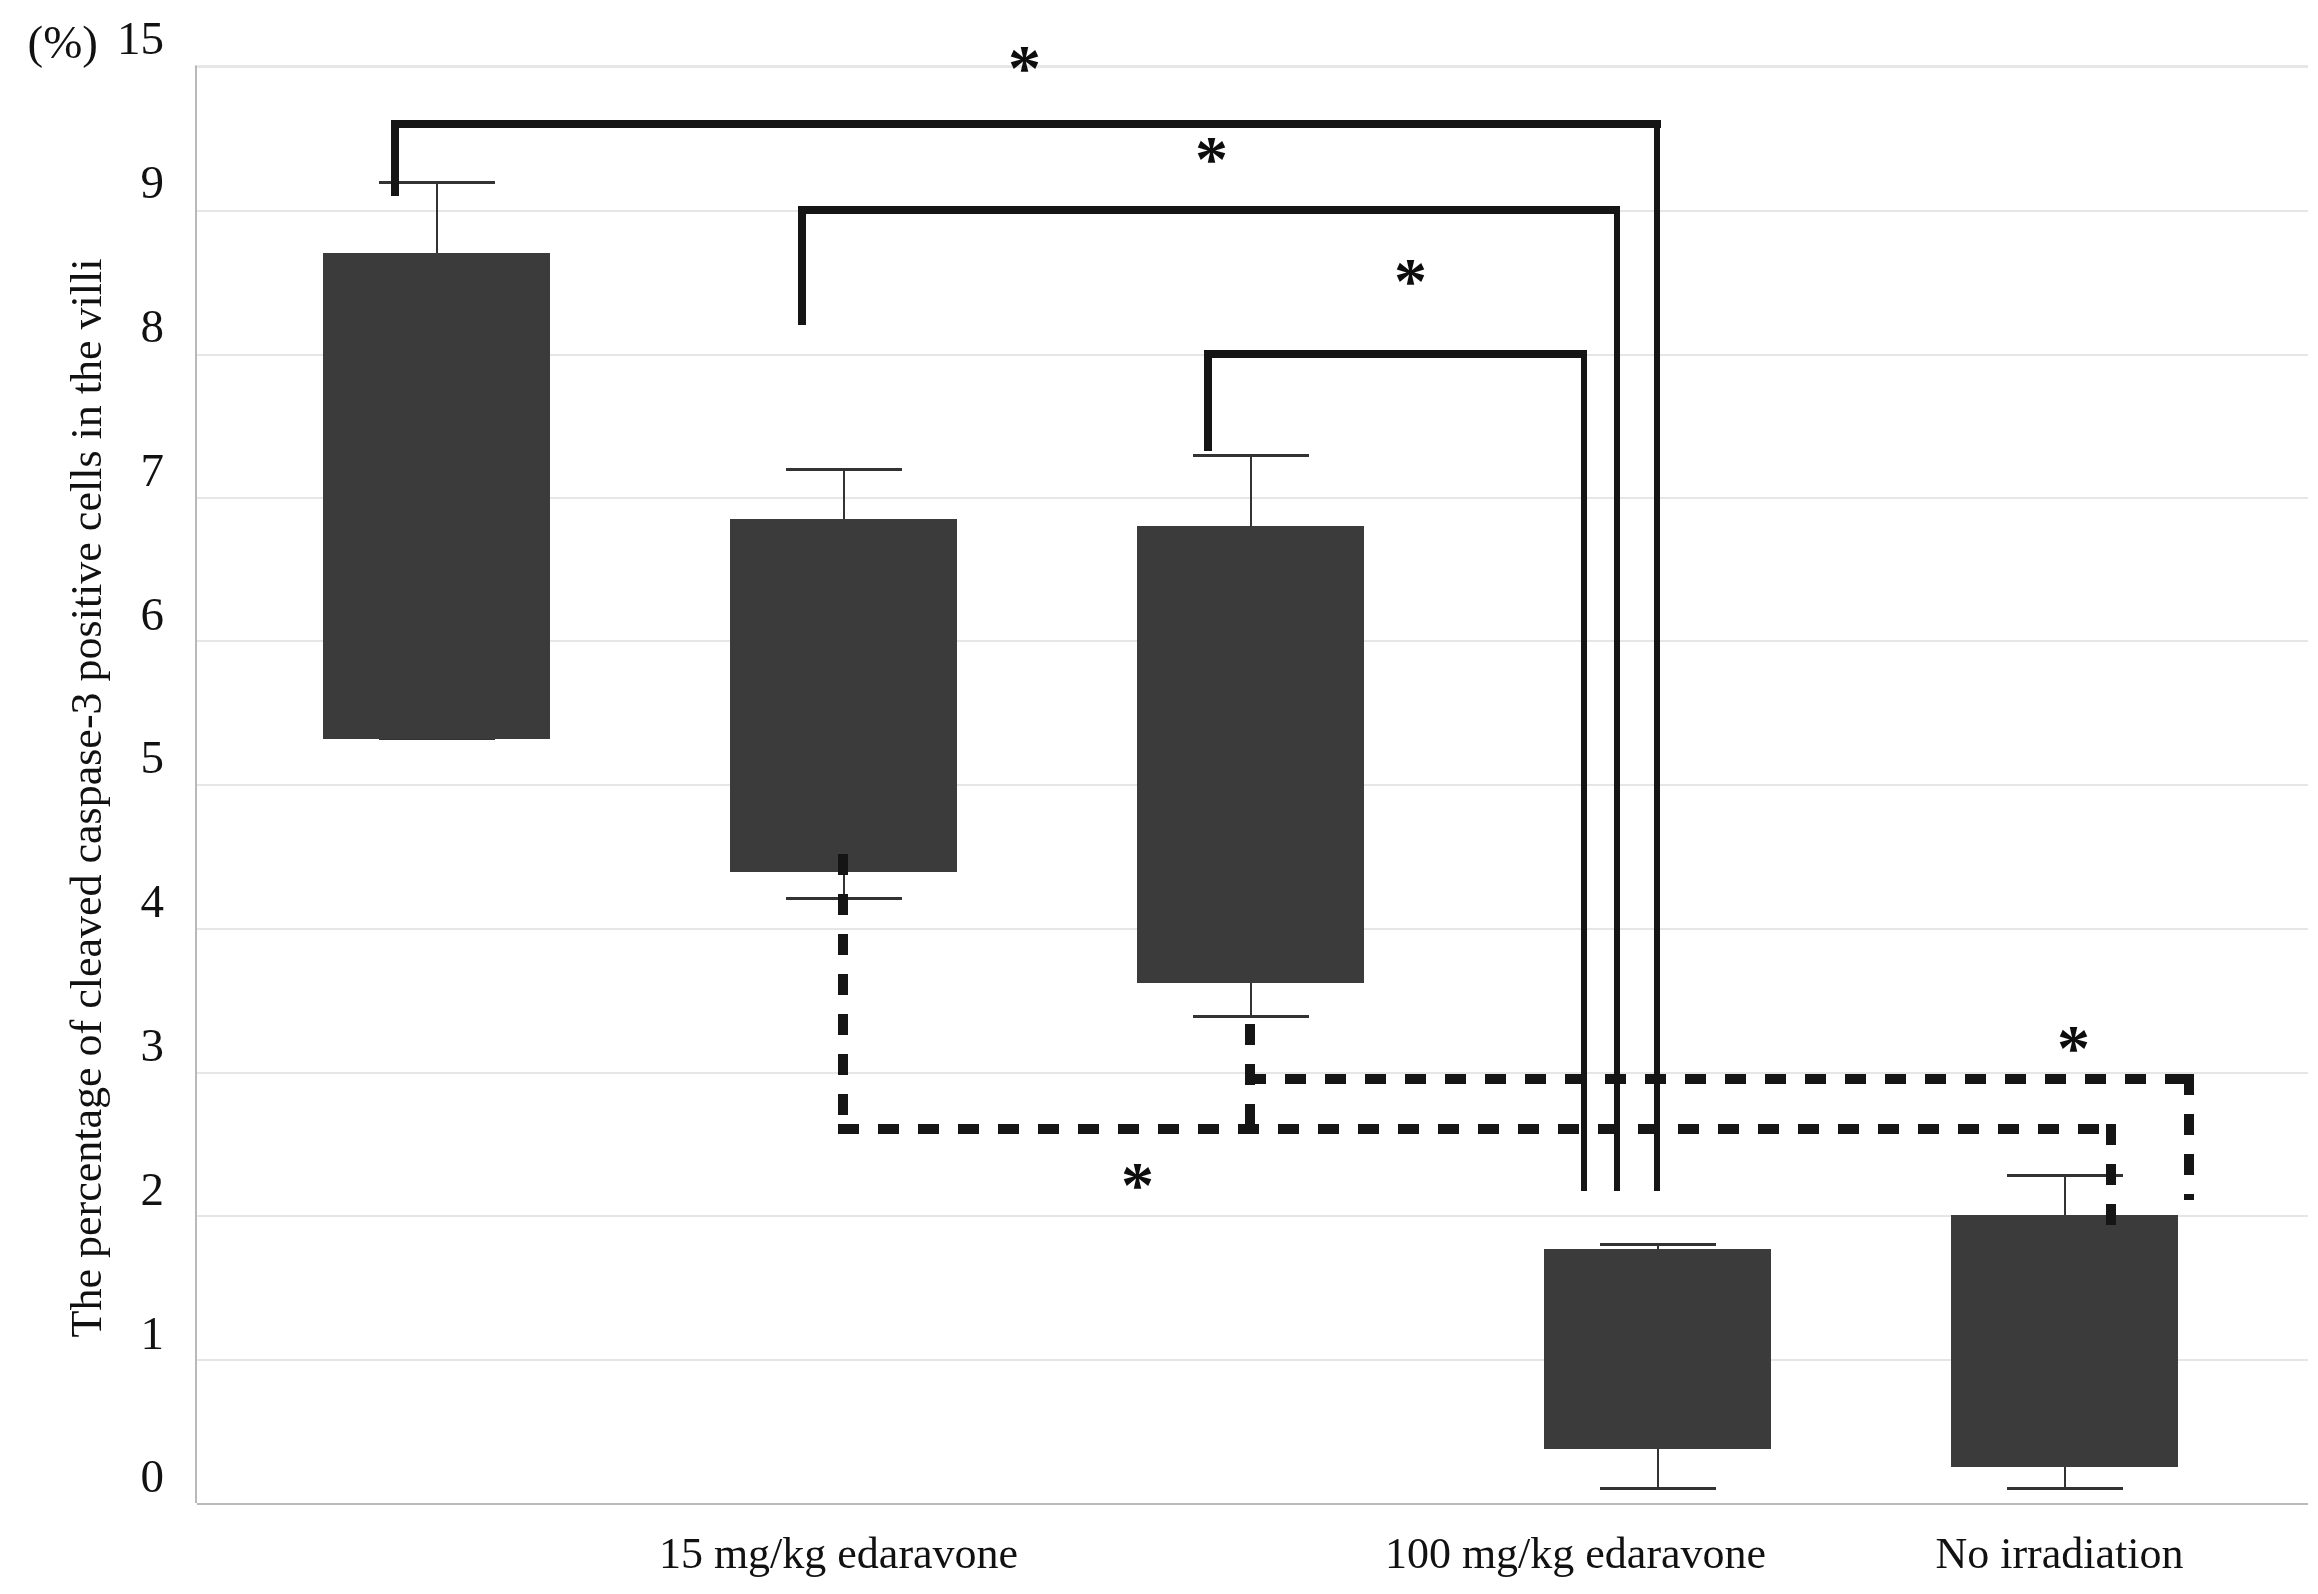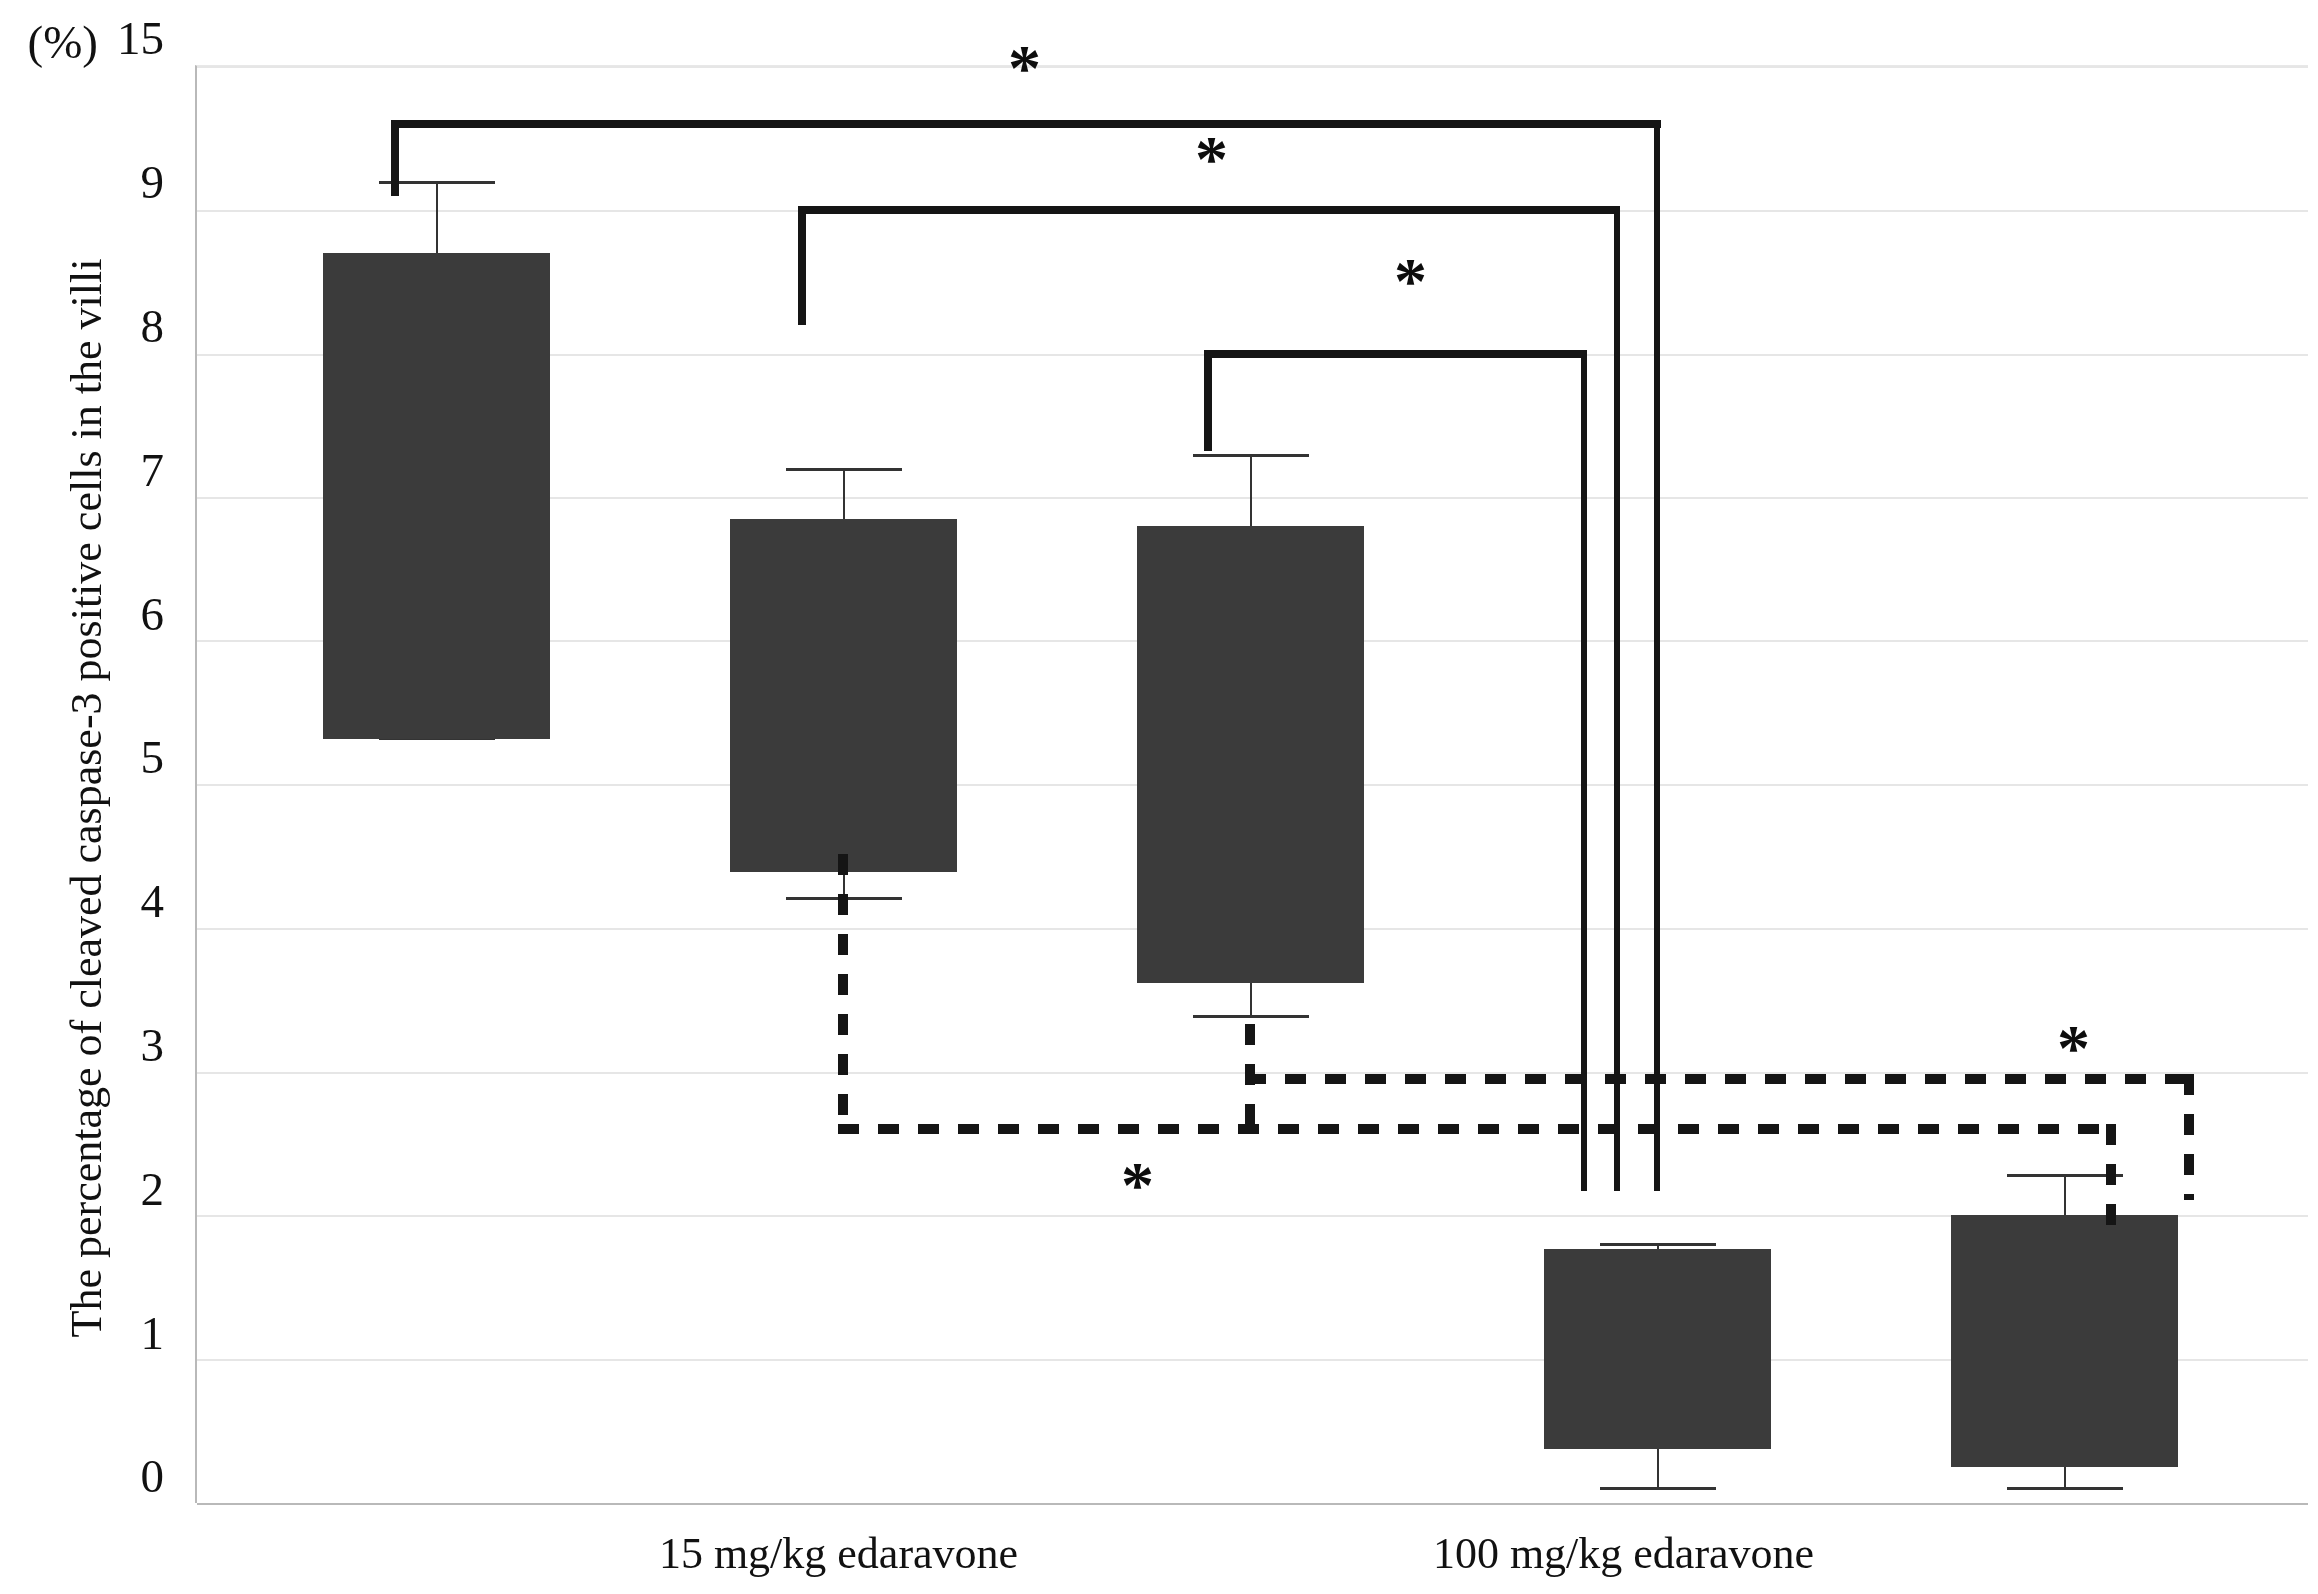--- a/index.html
+++ b/index.html
@@ -107,16 +107,17 @@
     <div class="dash-v" style="left:1987px;top:1008px;height:126px;"></div>
 
     <div class="star" style="left:811px;top:-31px;">*</div>
     <div class="star" style="left:998px;top:60px;">*</div>
     <div class="star" style="left:1197px;top:182px;">*</div>
     <div class="star" style="left:924px;top:1086px;">*</div>
     <div class="star" style="left:1860px;top:949px;">*</div>
   </div>
 
   <div class="xtick" style="left:609px;top:1528px;width:459px;">15 mg/kg edaravone</div>
-  <div class="xtick" style="left:1394px;top:1528px;width:459px;">100 mg/kg edaravone</div>
+  <div class="xtick" style="left:1346px;top:1528px;width:459px;">100 mg/kg edaravone</div>
+  <div class="xtick" style="left:1830px;top:1528px;width:459px;">No irradiation</div>
 
 </div>
 
 
 </body></html>

